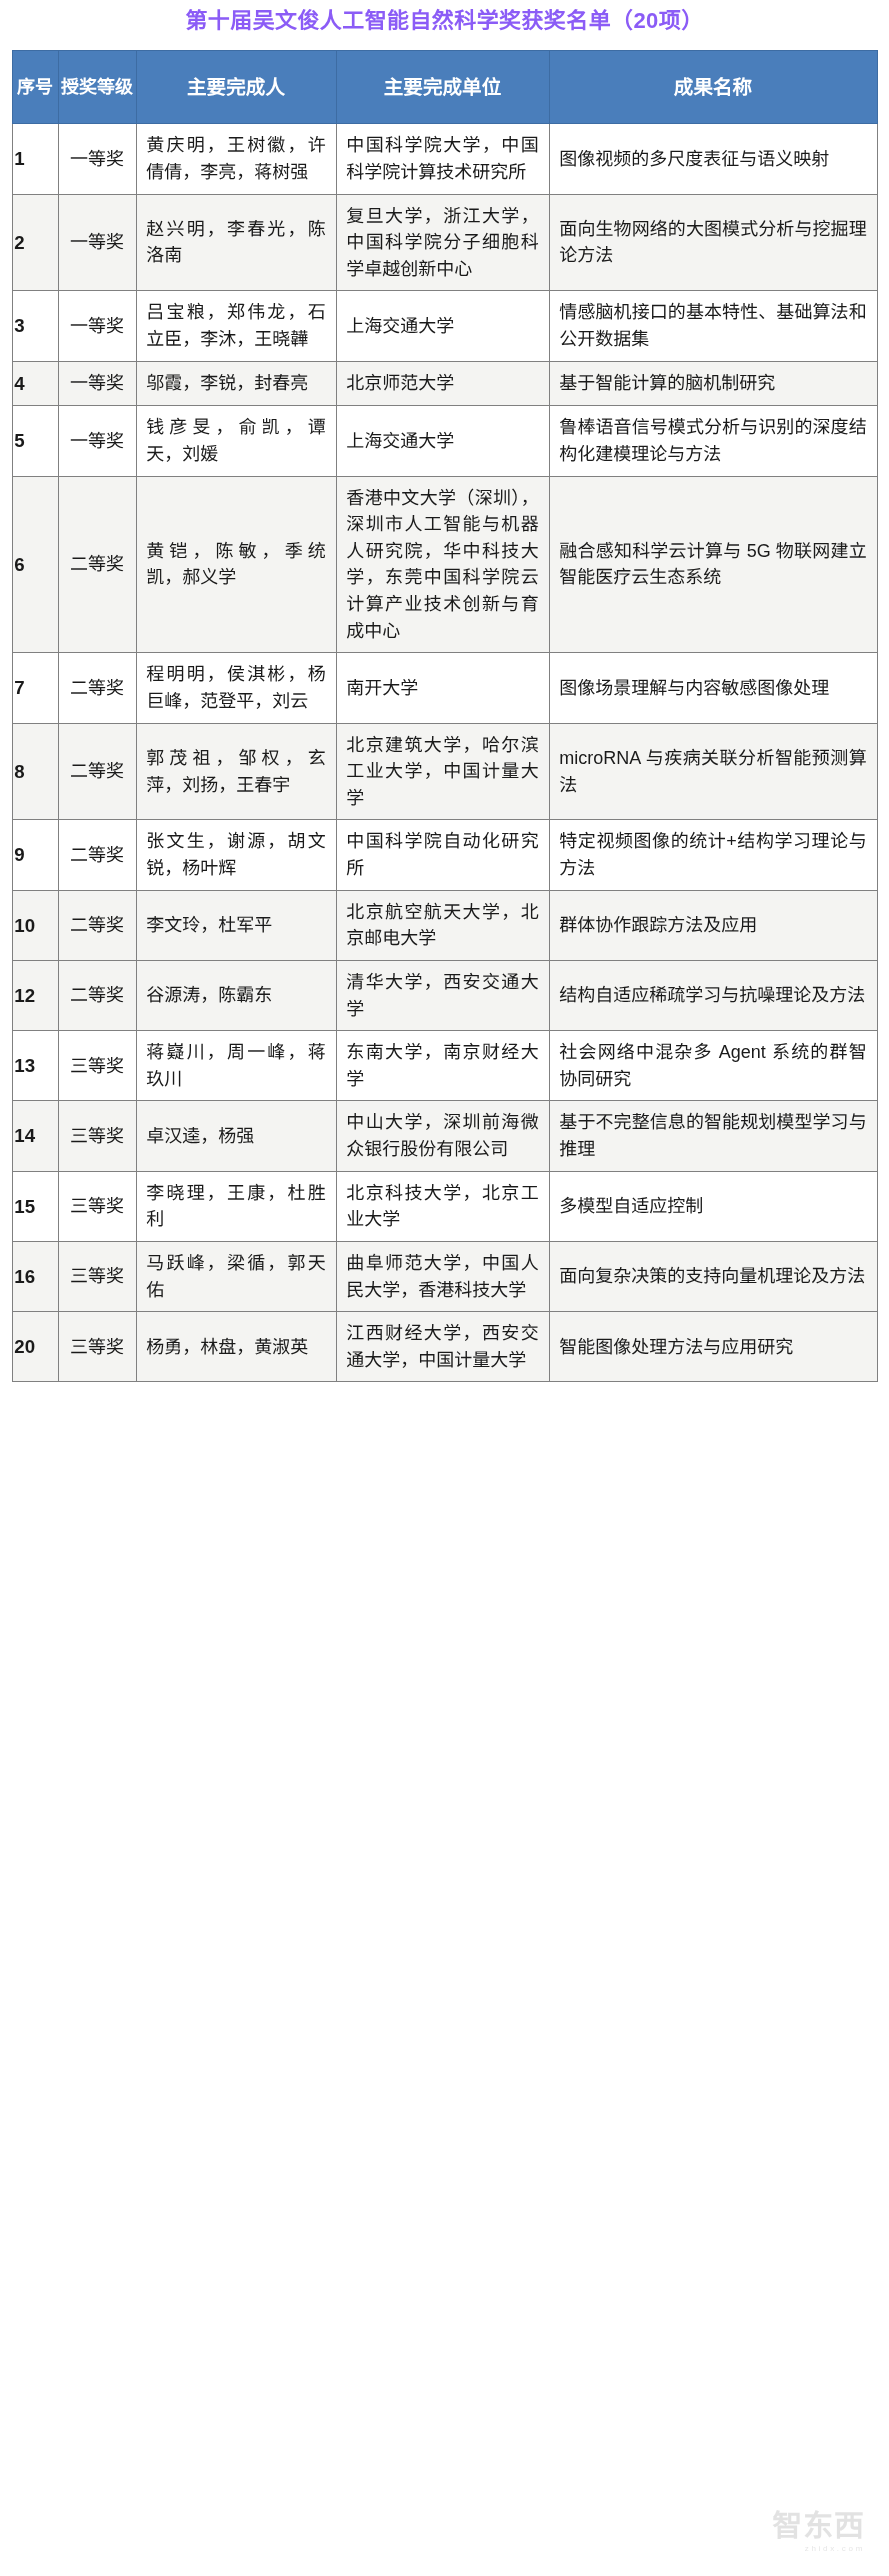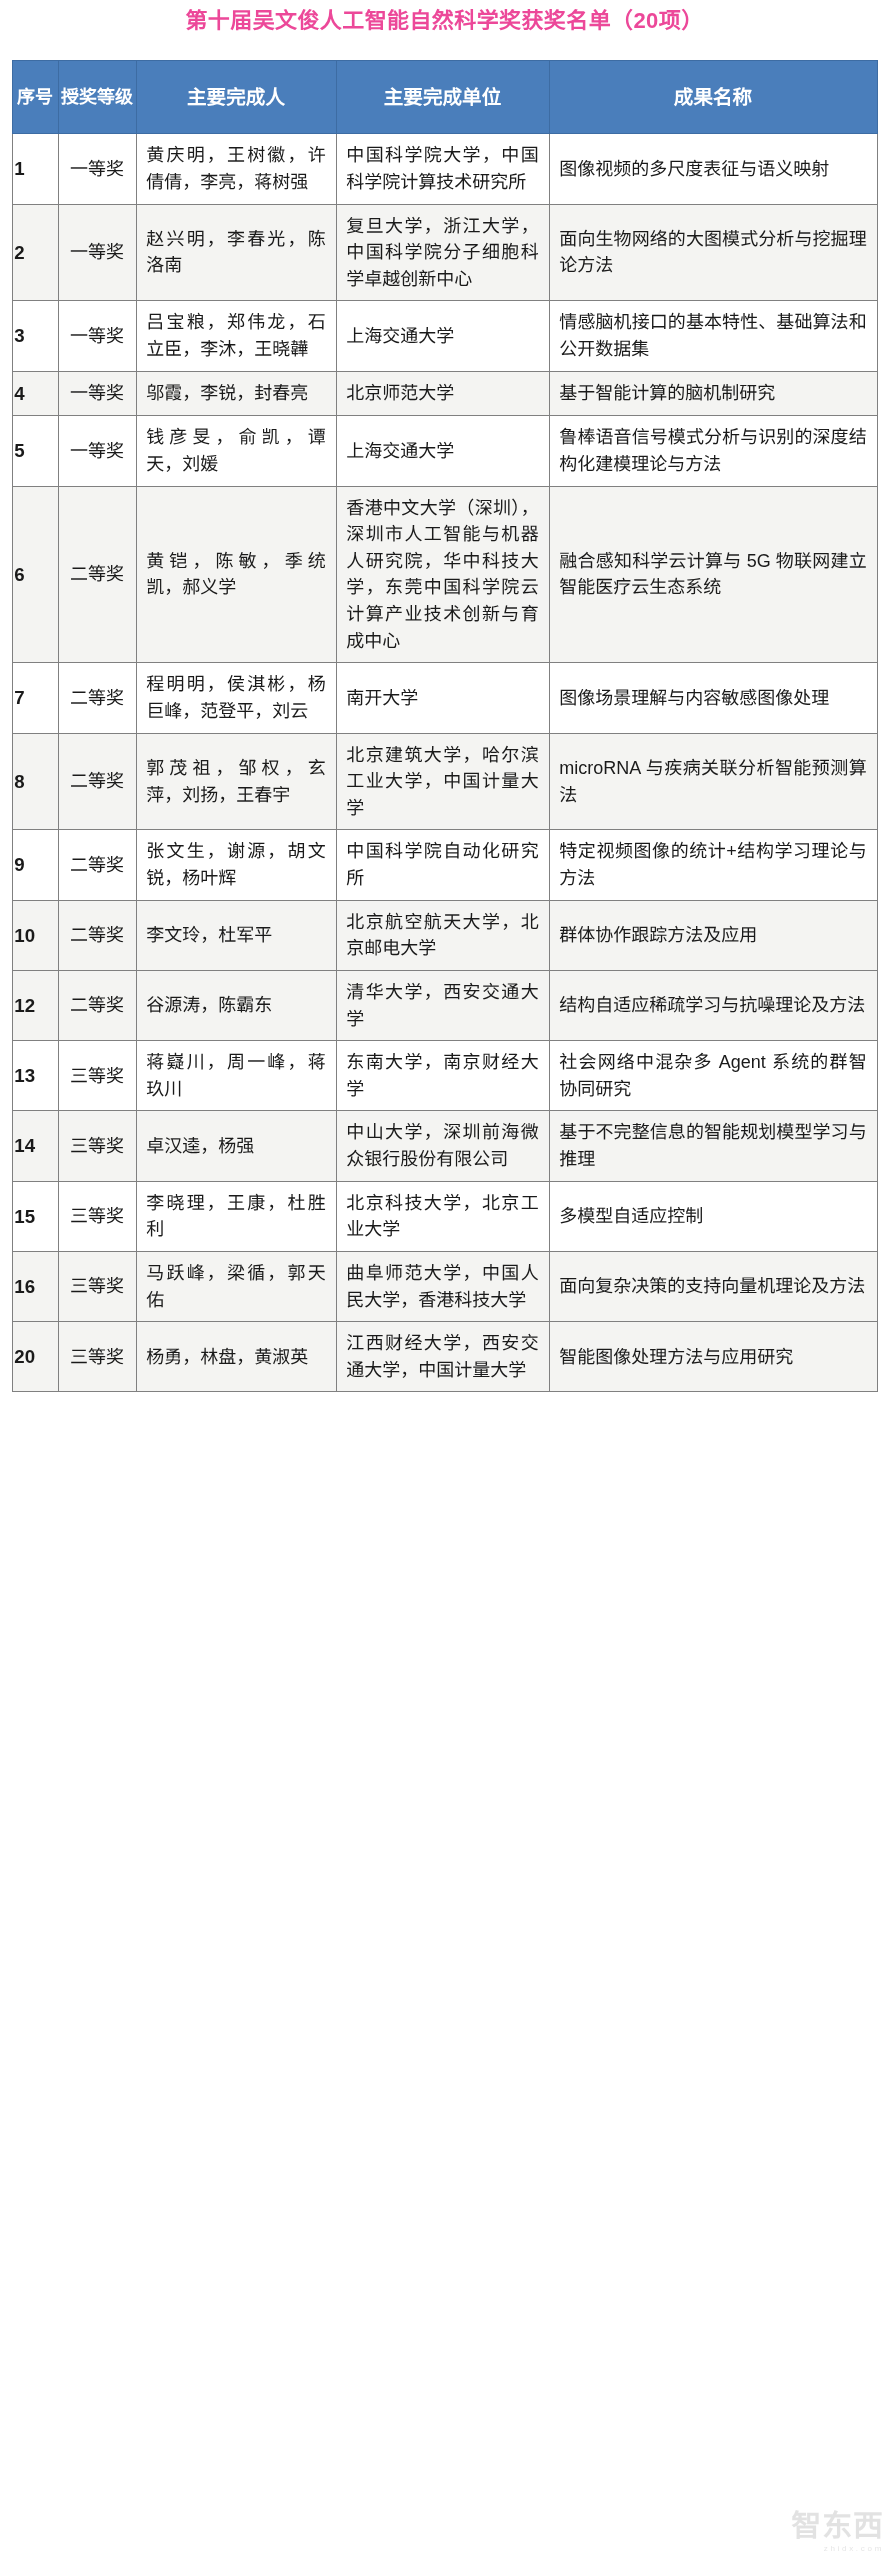--- a/index.html
+++ b/index.html
@@ -19,29 +19,29 @@
     min-height: 2576px;
     background: #ffffff;
     box-sizing: border-box;
     padding: 0;
   }
   #title {
     text-align: center;
     font-size: 22px;
     font-weight: bold;
     letter-spacing: 0.4px;
-    color: #ec4899;
+    color: #8b5cf6;
     padding: 8px 0 9px 0;
     line-height: 1.15;
     white-space: nowrap;
   }
   table.award-table {
     border-collapse: collapse;
     width: 866px;
-    margin: 18px auto;
+    margin: 8px auto;
     table-layout: fixed;
     border: 0.9px solid #808080;
   }
   table.award-table col.c-index  { width: 46px; }
   table.award-table col.c-level  { width: 78px; }
   table.award-table col.c-people { width: 200px; }
   table.award-table col.c-org    { width: 213px; }
   table.award-table col.c-title  { width: 328px; }
 
   table.award-table thead th {
@@ -96,21 +96,21 @@
     text-align: justify;
     text-align-last: left;
   }
   table.award-table tbody td.res {
     text-align: justify;
     text-align-last: left;
   }
 
   #watermark {
     position: absolute;
-    right: 5px;
+    right: 24px;
     bottom: 12.4px;
     width: 117px;
     height: 53px;
     pointer-events: none;
     opacity: 0.40;
   }
   #watermark .wm-mark {
     font-size: 30px;
     font-weight: bold;
     color: #b9b9b9;

